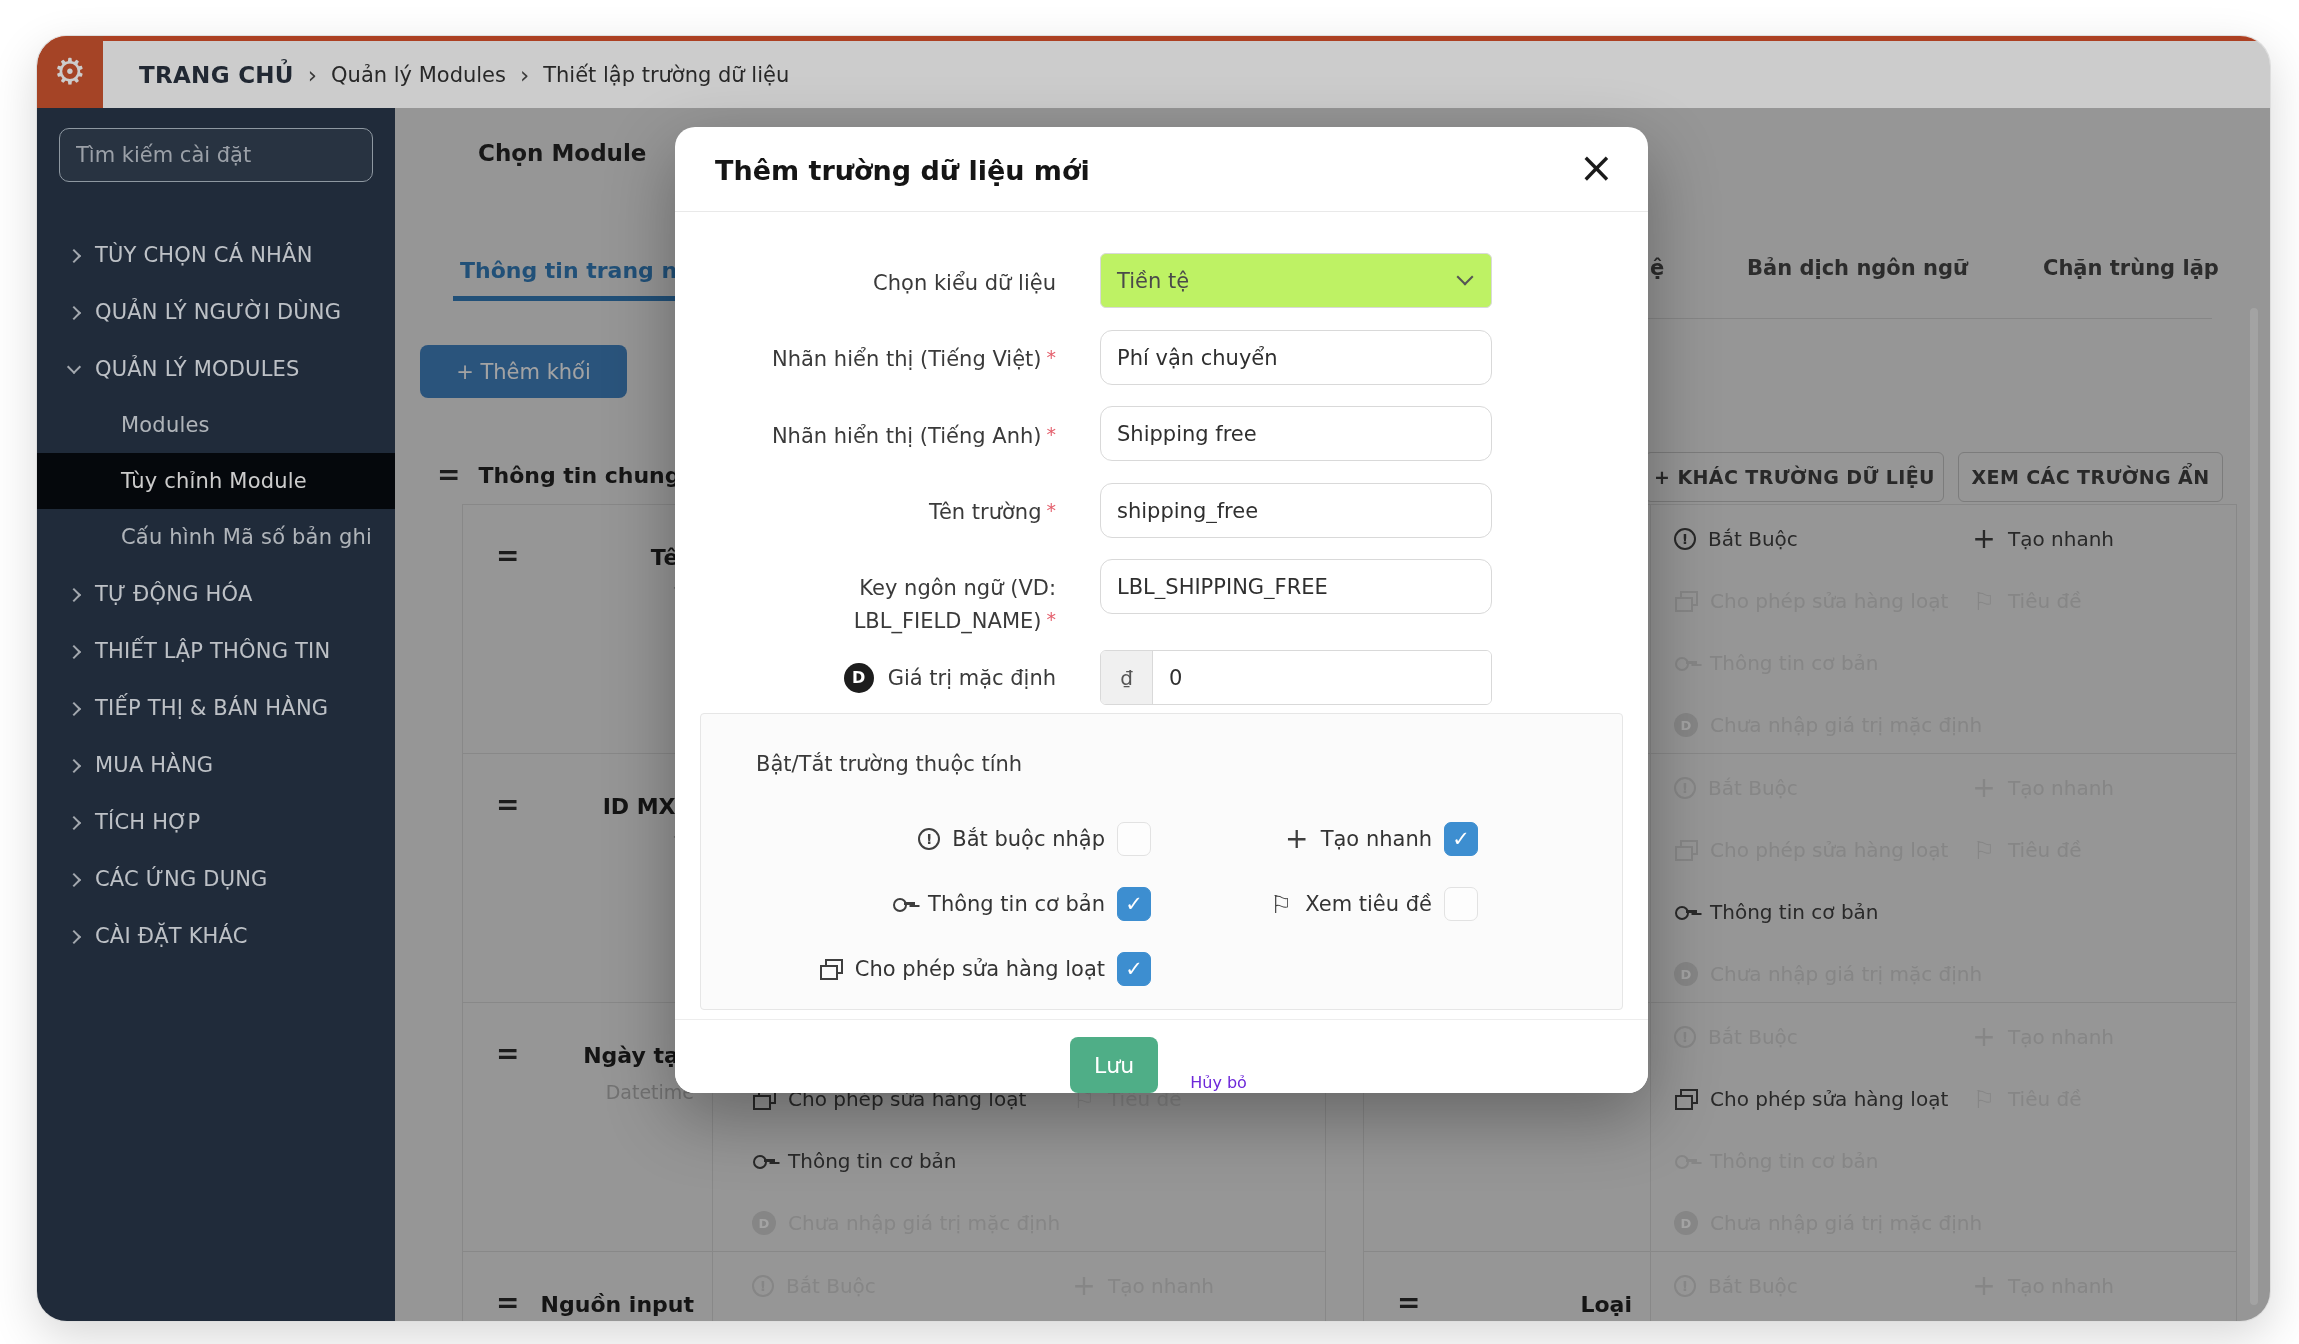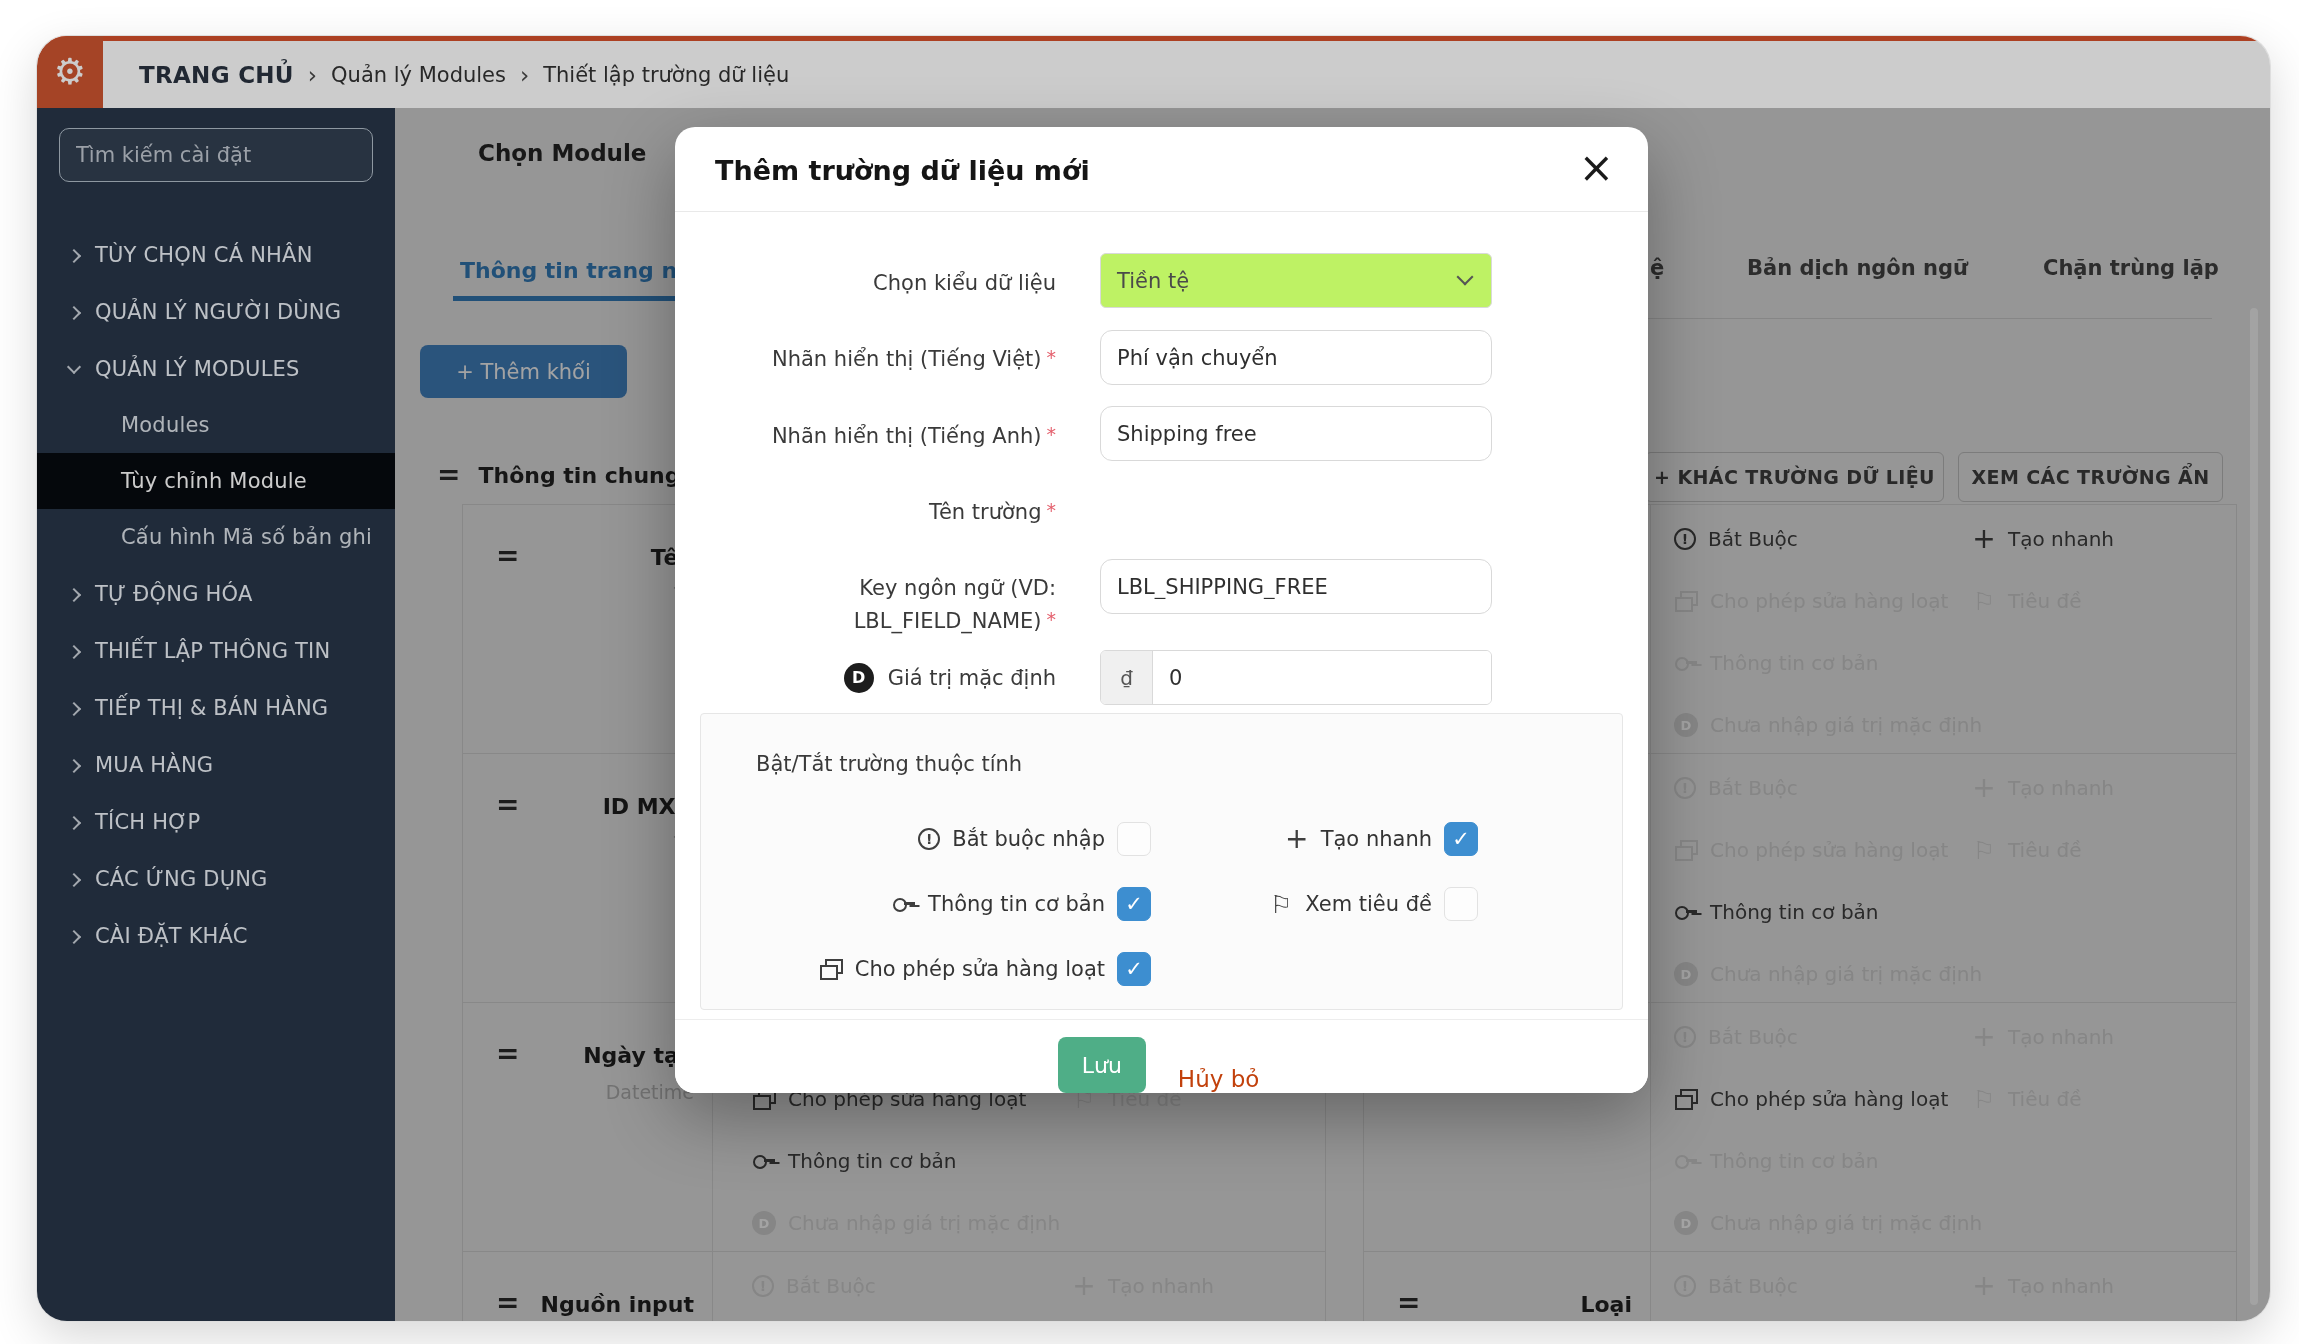--- a/index.html
+++ b/index.html
@@ -140,21 +140,21 @@
   .cb{width:34px;height:34px;border-radius:7px;border:1px solid #e2e2e2;background:#fdfdfd;
       display:flex;align-items:center;justify-content:center;cursor:pointer;flex:none}
   .cb.checked{background:#3d8ed0;border-color:#3d8ed0}
   .cb.checked::before{content:"✓";color:#fff;font-size:21px;font-weight:700}
 
   .mfooter{position:absolute;left:0;right:0;top:892px;bottom:0;border-top:1px solid #ededed;
            border-radius:0 0 20px 20px;background:#fff;display:flex;align-items:flex-end;
            justify-content:center;gap:26px}
   .save-btn{min-width:88px;height:56px;border-radius:8px;background:#4fae87;color:#fff;font-size:22px;
             border:none;font-family:inherit;padding:0 24px;cursor:pointer}
-  .cancel-btn{font-size:23px;color:#c2410c;background:none;border:none;font-family:inherit;cursor:pointer}
+  .cancel-btn{font-size:16px;color:#6d28d9;background:none;border:none;font-family:inherit;cursor:pointer}
 </style>
 </head>
 <body>
 
 <div class="window">
 
   <div class="win-header">
     <div class="gear-box">
       <span class="gear"></span>
     </div>
@@ -455,20 +455,23 @@
   <div class="mlabel" style="top:293px">
     <span>Nhãn hiển thị (Tiếng Anh)</span><span class="req"></span>
   </div>
   <div class="minput" style="top:279px">
     <input value="Shipping free" style="">
   </div>
 
   <div class="mlabel" style="top:369px">
     <span>Tên trường</span><span class="req"></span>
   </div>
+  <div class="minput" style="top:356px">
+    <input value="shipping_free" style="">
+  </div>
 
   <div class="mlabel" style="top:445px">
     <span>Key ngôn ngữ (VD: LBL_FIELD_NAME)</span><span class="req"></span>
   </div>
   <div class="minput" style="top:432px">
     <input value="LBL_SHIPPING_FREE" style="">
   </div>
 
   <div class="mlabel lbl-flex" style="top:535px">
     <span class="bicon default-value-icon dicon"></span>

